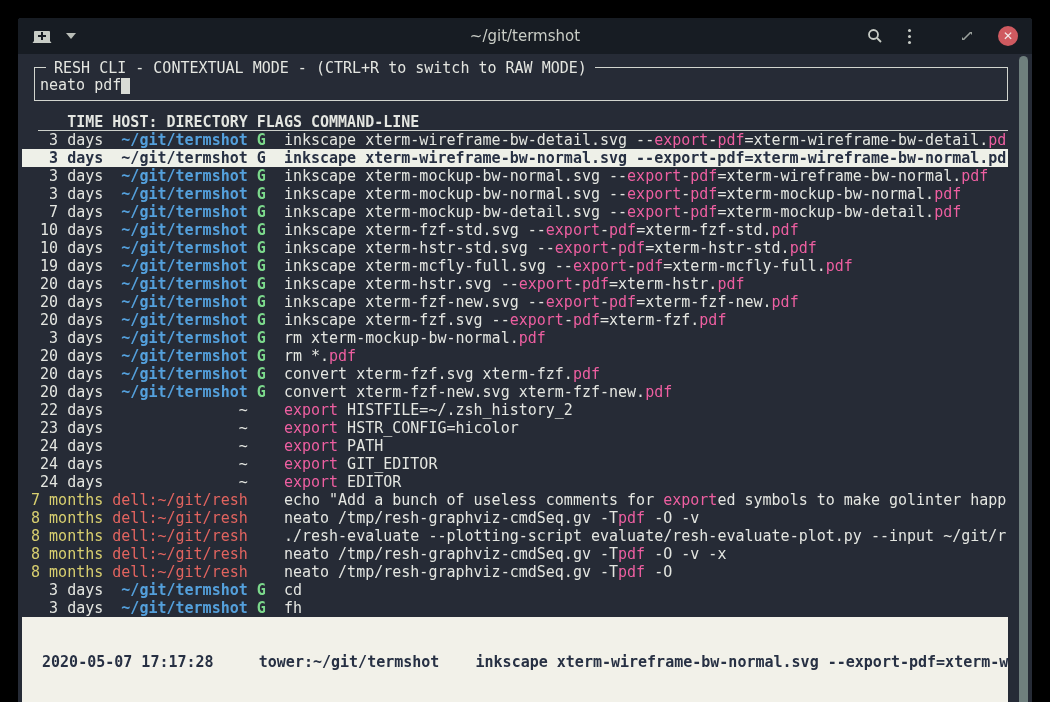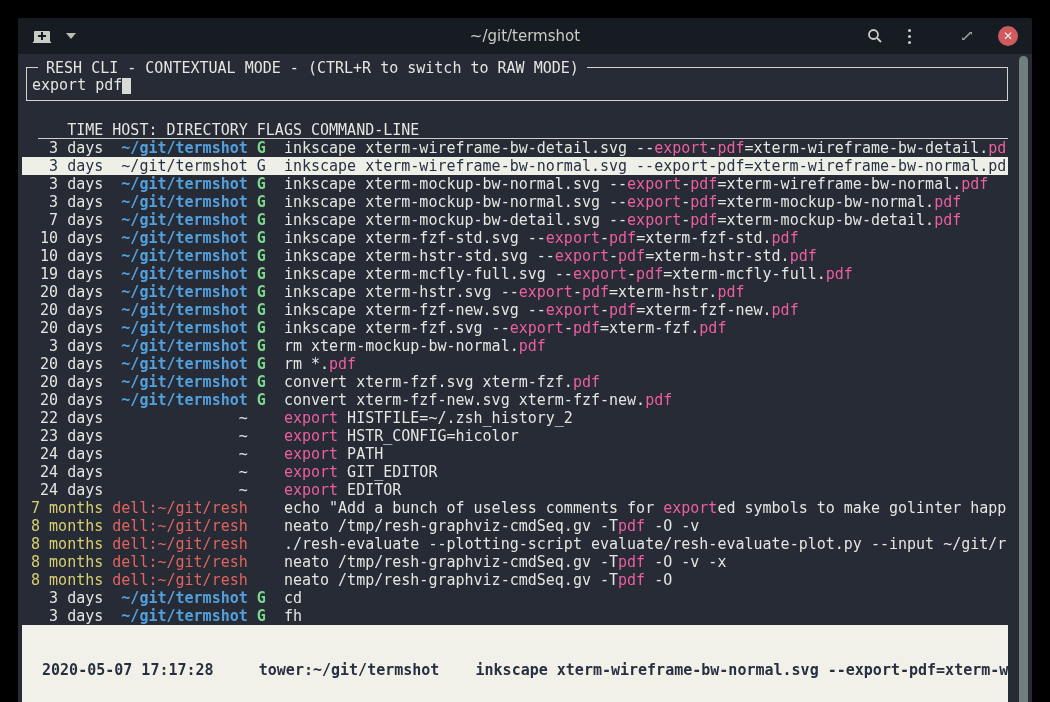--- a/index.html
+++ b/index.html
@@ -25,30 +25,30 @@
   .kebab{display:flex;flex-direction:column;gap:3px}
   .kebab i{width:3px;height:3px;border-radius:50%;background:#c8ccc6}
   .minbar{width:11px;height:2px;background:#b9bdb7;margin-top:8px}
   .closebtn{width:20px;height:20px;border-radius:50%;background:var(--closered);color:#f3eaea;
             font-size:12px;line-height:20px;text-align:center;font-weight:bold;
             font-family:"DejaVu Sans",sans-serif;}
   
   .term{position:absolute;top:36px;left:0;right:0;bottom:0;background:var(--bg);
         font-size:15px;line-height:18px;color:var(--fg);}
   .content{position:absolute;left:4px;right:24px;top:0;bottom:0;overflow:hidden;}
-  .search-box{position:relative;margin:13px 0 0 4px;height:34px;border:1px solid var(--line);}
+  .search-box{position:relative;margin:13px 0 0 12px;height:34px;border:1px solid var(--line);}
   .search-label{position:absolute;top:-9px;left:11px;background:var(--bg);padding:0 8px;white-space:pre;}
   .search-query{position:absolute;left:5px;top:8px;white-space:pre;}
   .cursor{display:inline-block;width:9px;height:16px;background:#d9dcd6;vertical-align:text-bottom;}
-  .tbl-header{margin-top:20px;white-space:pre;height:18px;}
+  .tbl-header{margin-top:12px;white-space:pre;height:18px;font-weight:bold;}
   .hrule{border-top:1px solid #ccd0ca;margin-left:16px;margin-top:-1px;}
   .rows{white-space:pre;}
   .row{height:18px;overflow:hidden;white-space:pre;}
   .row.selected{background:var(--selbg);font-weight:bold;}
-  .row.selected span{color:var(--selfg) !important;font-weight:normal;}
+  .row.selected span{color:var(--selfg) !important;font-weight:bold;}
   .c-fg{color:var(--fg)}
   .c-blue{color:var(--blue);font-weight:bold}
   .c-green{color:var(--green);font-weight:bold}
   .c-pink{color:var(--pink);font-weight:normal}
   .c-yellow{color:var(--yellow)}
   .c-red{color:var(--red)}
   .statusbar{background:var(--statusbg);color:var(--selfg);font-weight:bold;white-space:pre;}
   .statusbar div{height:18px;overflow:hidden;margin-left:11px;}
   
   .sb-track{position:absolute;right:0;top:0;bottom:0;width:16px;}
@@ -94,21 +94,21 @@
           </svg>
         </span>
         <span class="closebtn">✕</span>
       </div>
     </div>
 
     <div class="term">
       <div class="content">
         <div class="search-box">
           <span class="search-label">RESH CLI - CONTEXTUAL MODE - (CTRL+R to switch to RAW MODE)</span>
-          <div class="search-query"><span>export pdf</span><span class="cursor"></span></div>
+          <div class="search-query"><span>neato pdf</span><span class="cursor"></span></div>
         </div>
 
         <div class="tbl-header">     TIME HOST: DIRECTORY FLAGS COMMAND-LINE</div>
         <div class="hrule"></div>
 
         <div class="rows"><div class="row"><span class="c-fg">   3 days  </span><span class="c-blue">~/git/termshot</span><span class="c-fg"> </span><span class="c-green">G</span><span class="c-fg">  inkscape xterm-wireframe-bw-detail.svg --</span><span class="c-pink">export</span><span class="c-fg">-</span><span class="c-pink">pdf</span><span class="c-fg">=xterm-wireframe-bw-detail.</span><span class="c-pink">pd</span></div><div class="row selected"><span class="c-fg">   3 days  ~/git/termshot G  inkscape xterm-wireframe-bw-normal.svg --export-pdf=xterm-wireframe-bw-normal.pd</span></div><div class="row"><span class="c-fg">   3 days  </span><span class="c-blue">~/git/termshot</span><span class="c-fg"> </span><span class="c-green">G</span><span class="c-fg">  inkscape xterm-mockup-bw-normal.svg --</span><span class="c-pink">export</span><span class="c-fg">-</span><span class="c-pink">pdf</span><span class="c-fg">=xterm-wireframe-bw-normal.</span><span class="c-pink">pdf</span></div><div class="row"><span class="c-fg">   3 days  </span><span class="c-blue">~/git/termshot</span><span class="c-fg"> </span><span class="c-green">G</span><span class="c-fg">  inkscape xterm-mockup-bw-normal.svg --</span><span class="c-pink">export</span><span class="c-fg">-</span><span class="c-pink">pdf</span><span class="c-fg">=xterm-mockup-bw-normal.</span><span class="c-pink">pdf</span></div><div class="row"><span class="c-fg">   7 days  </span><span class="c-blue">~/git/termshot</span><span class="c-fg"> </span><span class="c-green">G</span><span class="c-fg">  inkscape xterm-mockup-bw-detail.svg --</span><span class="c-pink">export</span><span class="c-fg">-</span><span class="c-pink">pdf</span><span class="c-fg">=xterm-mockup-bw-detail.</span><span class="c-pink">pdf</span></div><div class="row"><span class="c-fg">  10 days  </span><span class="c-blue">~/git/termshot</span><span class="c-fg"> </span><span class="c-green">G</span><span class="c-fg">  inkscape xterm-fzf-std.svg --</span><span class="c-pink">export</span><span class="c-fg">-</span><span class="c-pink">pdf</span><span class="c-fg">=xterm-fzf-std.</span><span class="c-pink">pdf</span></div><div class="row"><span class="c-fg">  10 days  </span><span class="c-blue">~/git/termshot</span><span class="c-fg"> </span><span class="c-green">G</span><span class="c-fg">  inkscape xterm-hstr-std.svg --</span><span class="c-pink">export</span><span class="c-fg">-</span><span class="c-pink">pdf</span><span class="c-fg">=xterm-hstr-std.</span><span class="c-pink">pdf</span></div><div class="row"><span class="c-fg">  19 days  </span><span class="c-blue">~/git/termshot</span><span class="c-fg"> </span><span class="c-green">G</span><span class="c-fg">  inkscape xterm-mcfly-full.svg --</span><span class="c-pink">export</span><span class="c-fg">-</span><span class="c-pink">pdf</span><span class="c-fg">=xterm-mcfly-full.</span><span class="c-pink">pdf</span></div><div class="row"><span class="c-fg">  20 days  </span><span class="c-blue">~/git/termshot</span><span class="c-fg"> </span><span class="c-green">G</span><span class="c-fg">  inkscape xterm-hstr.svg --</span><span class="c-pink">export</span><span class="c-fg">-</span><span class="c-pink">pdf</span><span class="c-fg">=xterm-hstr.</span><span class="c-pink">pdf</span></div><div class="row"><span class="c-fg">  20 days  </span><span class="c-blue">~/git/termshot</span><span class="c-fg"> </span><span class="c-green">G</span><span class="c-fg">  inkscape xterm-fzf-new.svg --</span><span class="c-pink">export</span><span class="c-fg">-</span><span class="c-pink">pdf</span><span class="c-fg">=xterm-fzf-new.</span><span class="c-pink">pdf</span></div><div class="row"><span class="c-fg">  20 days  </span><span class="c-blue">~/git/termshot</span><span class="c-fg"> </span><span class="c-green">G</span><span class="c-fg">  inkscape xterm-fzf.svg --</span><span class="c-pink">export</span><span class="c-fg">-</span><span class="c-pink">pdf</span><span class="c-fg">=xterm-fzf.</span><span class="c-pink">pdf</span></div><div class="row"><span class="c-fg">   3 days  </span><span class="c-blue">~/git/termshot</span><span class="c-fg"> </span><span class="c-green">G</span><span class="c-fg">  rm xterm-mockup-bw-normal.</span><span class="c-pink">pdf</span></div><div class="row"><span class="c-fg">  20 days  </span><span class="c-blue">~/git/termshot</span><span class="c-fg"> </span><span class="c-green">G</span><span class="c-fg">  rm *.</span><span class="c-pink">pdf</span></div><div class="row"><span class="c-fg">  20 days  </span><span class="c-blue">~/git/termshot</span><span class="c-fg"> </span><span class="c-green">G</span><span class="c-fg">  convert xterm-fzf.svg xterm-fzf.</span><span class="c-pink">pdf</span></div><div class="row"><span class="c-fg">  20 days  </span><span class="c-blue">~/git/termshot</span><span class="c-fg"> </span><span class="c-green">G</span><span class="c-fg">  convert xterm-fzf-new.svg xterm-fzf-new.</span><span class="c-pink">pdf</span></div><div class="row"><span class="c-fg">  22 days               ~    </span><span class="c-pink">export</span><span class="c-fg"> HISTFILE=~/.zsh_history_2</span></div><div class="row"><span class="c-fg">  23 days               ~    </span><span class="c-pink">export</span><span class="c-fg"> HSTR_CONFIG=hicolor</span></div><div class="row"><span class="c-fg">  24 days               ~    </span><span class="c-pink">export</span><span class="c-fg"> PATH</span></div><div class="row"><span class="c-fg">  24 days               ~    </span><span class="c-pink">export</span><span class="c-fg"> GIT_EDITOR</span></div><div class="row"><span class="c-fg">  24 days               ~    </span><span class="c-pink">export</span><span class="c-fg"> EDITOR</span></div><div class="row"><span class="c-yellow"> 7 months</span><span class="c-fg"> </span><span class="c-red">dell:~/git/resh</span><span class="c-fg">    echo "Add a bunch of useless comments for </span><span class="c-pink">export</span><span class="c-fg">ed symbols to make golinter happ</span></div><div class="row"><span class="c-yellow"> 8 months</span><span class="c-fg"> </span><span class="c-red">dell:~/git/resh</span><span class="c-fg">    neato /tmp/resh-graphviz-cmdSeq.gv -T</span><span class="c-pink">pdf</span><span class="c-fg"> -O -v</span></div><div class="row"><span class="c-yellow"> 8 months</span><span class="c-fg"> </span><span class="c-red">dell:~/git/resh</span><span class="c-fg">    ./resh-evaluate --plotting-script evaluate/resh-evaluate-plot.py --input ~/git/r</span></div><div class="row"><span class="c-yellow"> 8 months</span><span class="c-fg"> </span><span class="c-red">dell:~/git/resh</span><span class="c-fg">    neato /tmp/resh-graphviz-cmdSeq.gv -T</span><span class="c-pink">pdf</span><span class="c-fg"> -O -v -x</span></div><div class="row"><span class="c-yellow"> 8 months</span><span class="c-fg"> </span><span class="c-red">dell:~/git/resh</span><span class="c-fg">    neato /tmp/resh-graphviz-cmdSeq.gv -T</span><span class="c-pink">pdf</span><span class="c-fg"> -O</span></div><div class="row"><span class="c-fg">   3 days  </span><span class="c-blue">~/git/termshot</span><span class="c-fg"> </span><span class="c-green">G</span><span class="c-fg">  cd</span></div><div class="row"><span class="c-fg">   3 days  </span><span class="c-blue">~/git/termshot</span><span class="c-fg"> </span><span class="c-green">G</span><span class="c-fg">  fh</span></div></div>
 
         <div class="statusbar">
           <div> 2020-05-07 17:17:28     tower:~/git/termshot    inkscape xterm-wireframe-bw-normal.svg --export-pdf=xterm-w</div>
           

